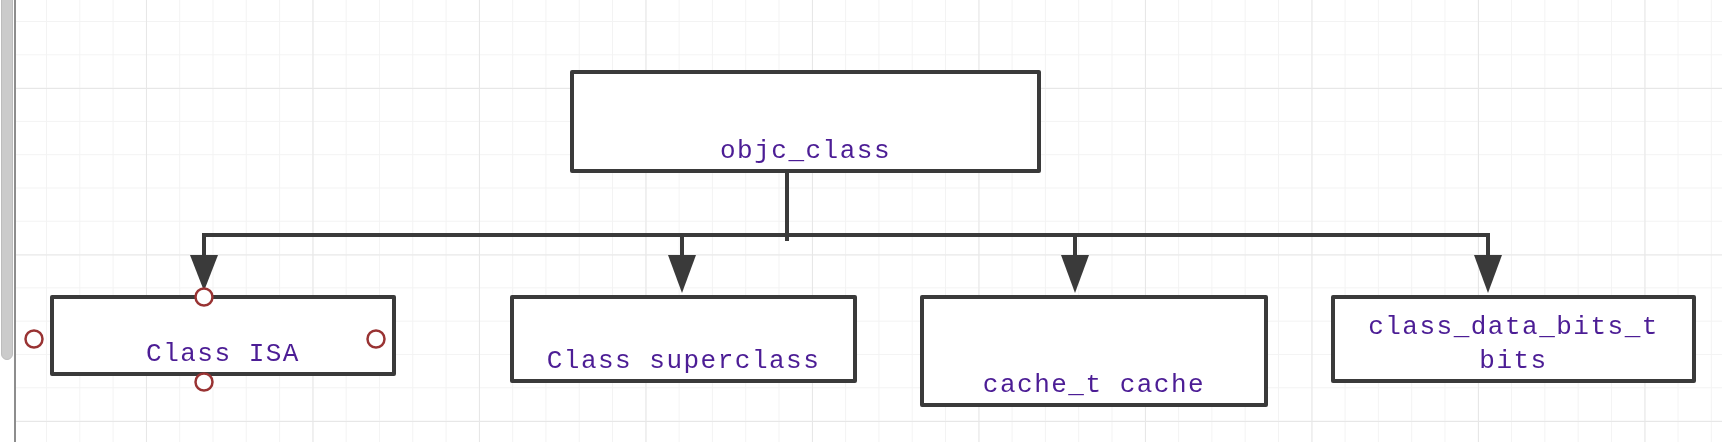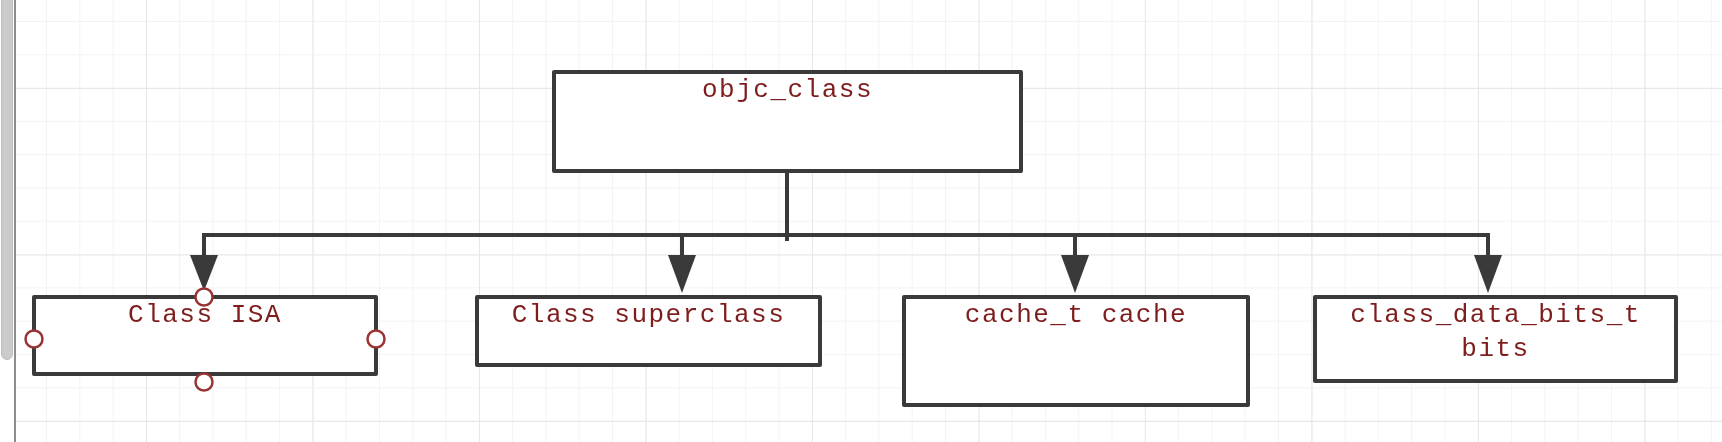--- a/index.html
+++ b/index.html
@@ -64,32 +64,33 @@
       30px 0;
     z-index: 1;
   }
   .node {
     position: absolute;
     box-sizing: border-box;
     background: #ffffff;
     border: 4px solid #3a3a3a;
     border-radius: 2px;
     display: flex;
-    align-items: flex-start;
+    align-items: flex-end;
     justify-content: center;
     text-align: center;
-    color: #7f1d1d;
+    color: #4c1d95;
     font-size: 26px;
     letter-spacing: 1.5px;
     line-height: 1.3;
     z-index: 3;
+    margin-left: 18px;
   }
   .node-root  { left: 552px;  top: 70px;  width: 471px; height: 103px; }
   .node-c1    { left: 32px;   top: 295px; width: 346px; height: 81px; }
-  .node-c2    { left: 475px;  top: 295px; width: 347px; height: 72px; }
+  .node-c2    { left: 492px;  top: 295px; width: 347px; height: 88px; }
   .node-c3    { left: 902px;  top: 295px; width: 348px; height: 112px; }
   .node-c4    { left: 1313px; top: 295px; width: 365px; height: 88px; padding: 0 10px; }
   .wires {
     position: absolute;
     left: 0; top: 0;
     width: 1722px; height: 442px;
     z-index: 4;
     pointer-events: none;
   }
 </style>

